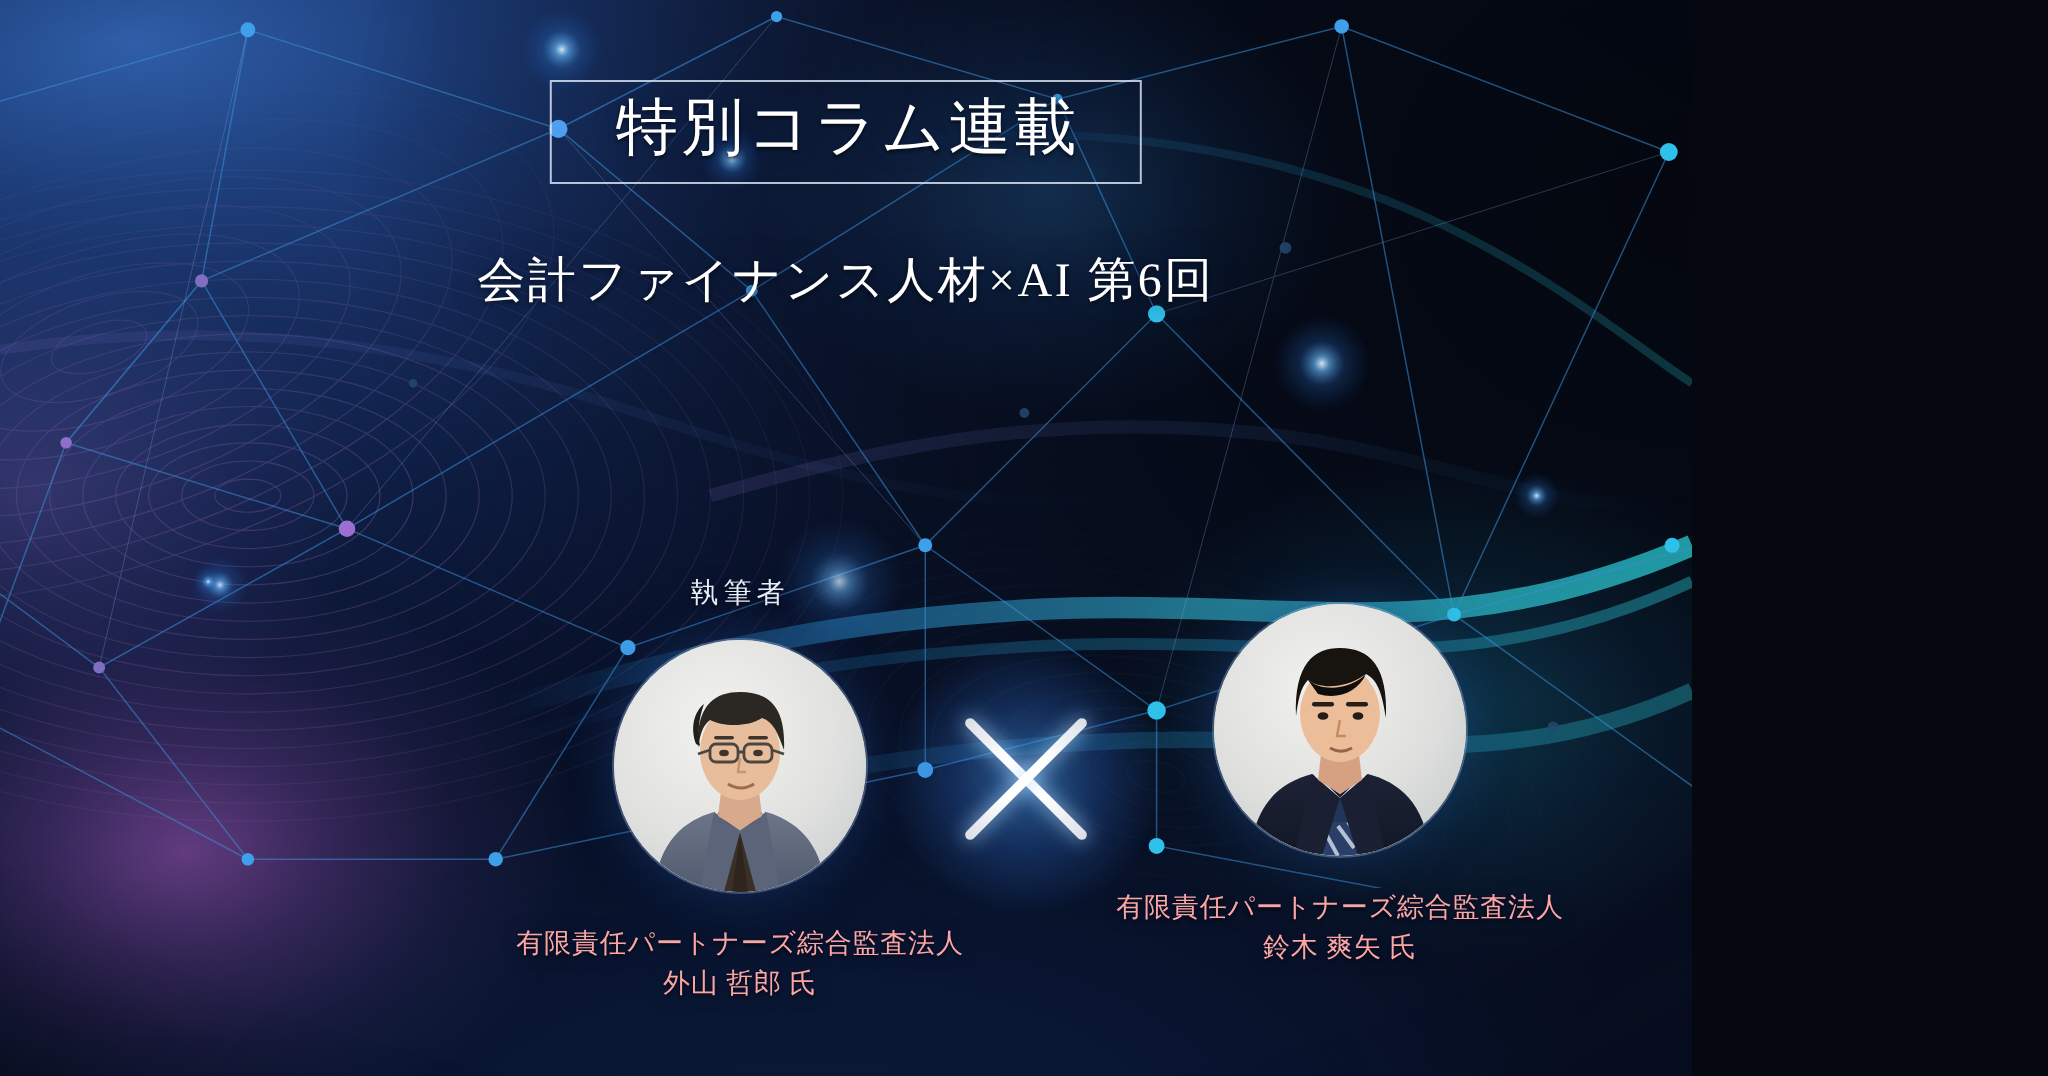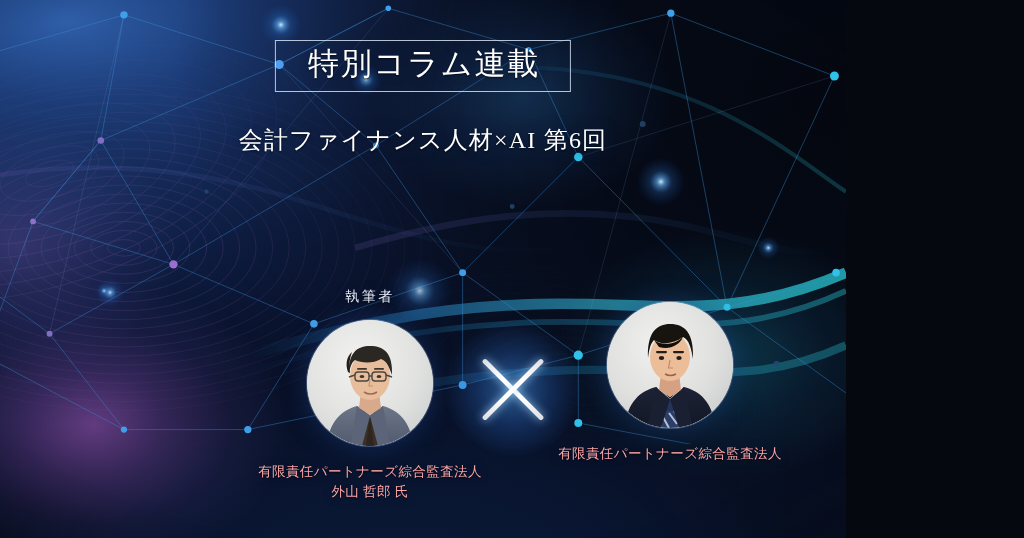--- a/index.html
+++ b/index.html
@@ -459,17 +459,18 @@
               <ellipse cx="54.5" cy="56" rx="2.7" ry="1.9"></ellipse>
               <ellipse cx="72" cy="56" rx="2.7" ry="1.9"></ellipse>
             </g>
             <path d="M63 58 L61.5 66 L66 66" fill="none" stroke="#c48a66" stroke-width="1.2"></path>
             <path d="M58 72 C61.5 74 65.5 74 69 72" fill="none" stroke="#9a6249" stroke-width="1.5"></path>
           </g>
         </svg>
       </div>
       <div class="caption">
         <div>有限責任パートナーズ綜合監査法人</div>
+        <div>鈴木 爽矢 氏</div>
       </div>
     </div>
 
   </div>
 </div>
 
 </body></html>

